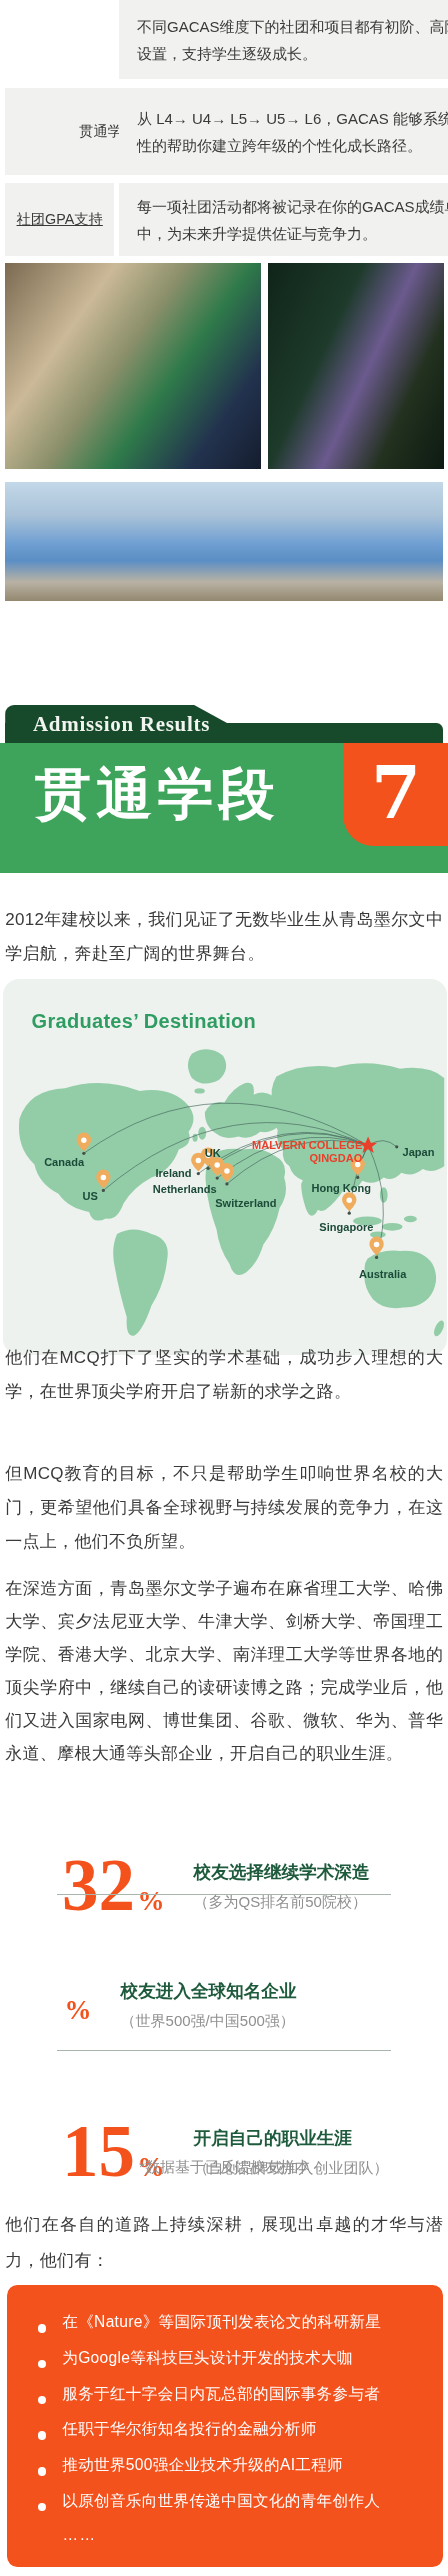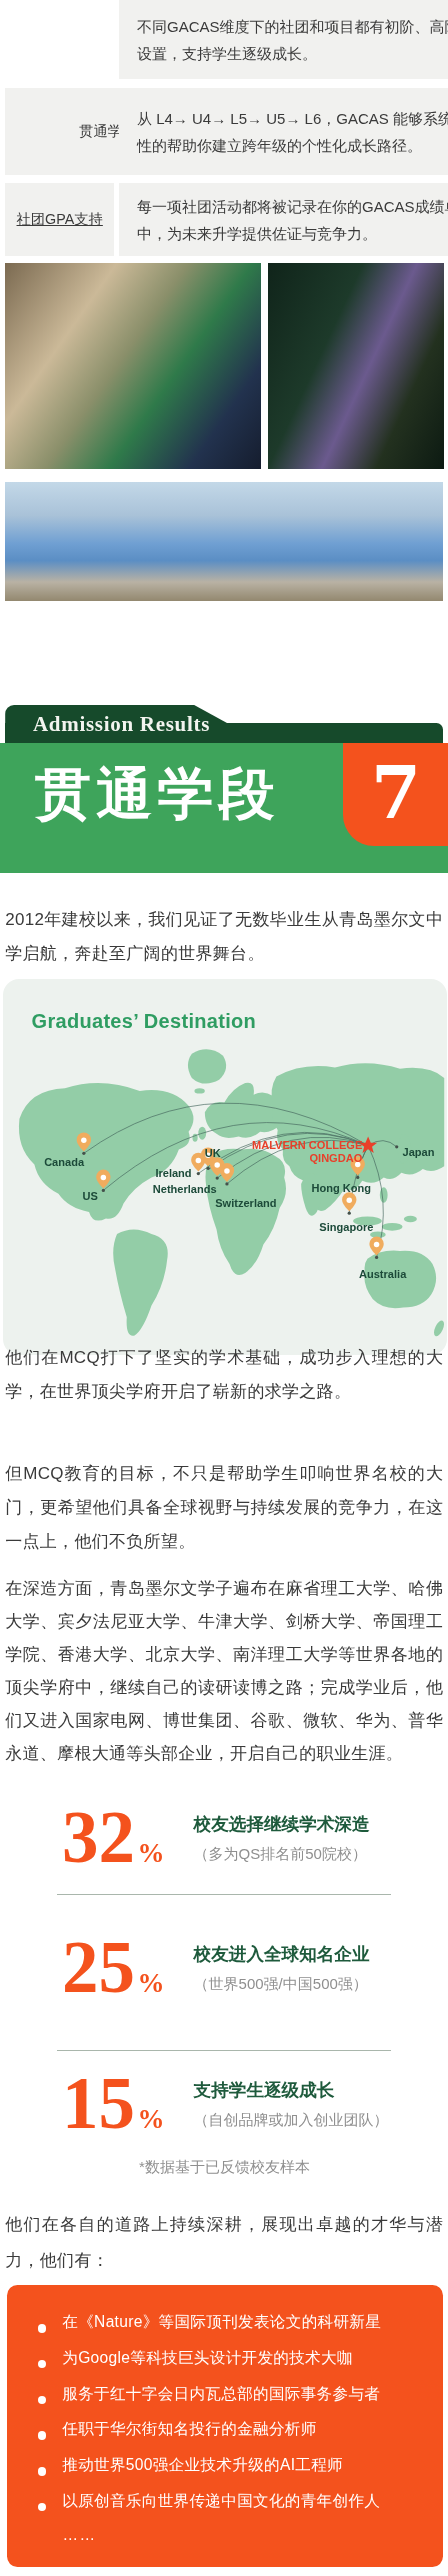--- a/index.html
+++ b/index.html
@@ -44,21 +44,21 @@
   .map-card{background:#edf2ee;border-radius:16px;overflow:hidden;}
   .map-title{color:#2f9d62;font-size:20px;font-weight:700;letter-spacing:0.3px;}
   .map-label{font-size:17px;font-weight:600;fill:#1c4a39;
     font-family:"Liberation Sans","DejaVu Sans",sans-serif;}
   .map-school{font-size:17px;font-weight:700;fill:#e8402a;
     font-family:"Liberation Sans","DejaVu Sans",sans-serif;}
   .land{fill:#93cda7;}
   .route{fill:none;stroke:#44655c;stroke-width:1.2;opacity:.85;}
 
   
-  .stat-row{display:flex;align-items:center;left:62px;width:364px;}
+  .stat-row{display:flex;align-items:center;left:62px;width:364px;margin-top:48px;}
   .stat-num{color:#f4521d;font-family:"Liberation Serif","DejaVu Serif",serif;
     font-weight:700;font-size:73px;line-height:1;}
   .stat-pct{color:#f4521d;font-family:"Liberation Serif","DejaVu Serif",serif;
     font-weight:700;font-size:27px;align-self:flex-end;margin:0 0 5.2px 2.6px;}
   .stat-text{margin-left:29px;}
   .stat-title{color:#1e5a3c;font-size:17.6px;font-weight:700;margin-bottom:9px;}
   .stat-note{color:#8f8f8f;font-size:15px;}
   .divider{height:0.7px;background:#a9b6ac;left:57px;width:334px;}
   .footnote{left:0;width:449px;text-align:center;color:#8f8f8f;font-size:15px;}
 
@@ -219,34 +219,33 @@
   <span class="stat-num">32</span>
   <span class="stat-pct">%</span>
   <span class="stat-text">
     <div class="stat-title">校友选择继续学术深造</div>
     <div class="stat-note">（多为QS排名前50院校）</div>
   </span>
 </div>
 <div class="abs divider" style="top:1894px;"></div>
 
 <div class="abs stat-row" style="top:1931px;">
-  <span class="stat-num">25</span>
   <span class="stat-pct">%</span>
   <span class="stat-text">
     <div class="stat-title">校友进入全球知名企业</div>
     <div class="stat-note">（世界500强/中国500强）</div>
   </span>
 </div>
 <div class="abs divider" style="top:2050px;"></div>
 
 <div class="abs stat-row" style="top:2067px;">
   <span class="stat-num">15</span>
   <span class="stat-pct">%</span>
   <span class="stat-text">
-    <div class="stat-title">支持学生逐级成长</div>
+    <div class="stat-title">开启自己的职业生涯</div>
     <div class="stat-note">（自创品牌或加入创业团队）</div>
   </span>
 </div>
 
 <div class="abs footnote" style="top:2158px;">*数据基于已反馈校友样本</div>
 
 <div class="abs para" style="top:2207px;line-height:36px;">他们在各自的道路上持续深耕，展现出卓越的才华与潜力，他们有：</div>
 
 <div class="abs ach-box" style="top:2285px;left:6.5px;width:436px;height:282px;">
   <div class="ach-row">

